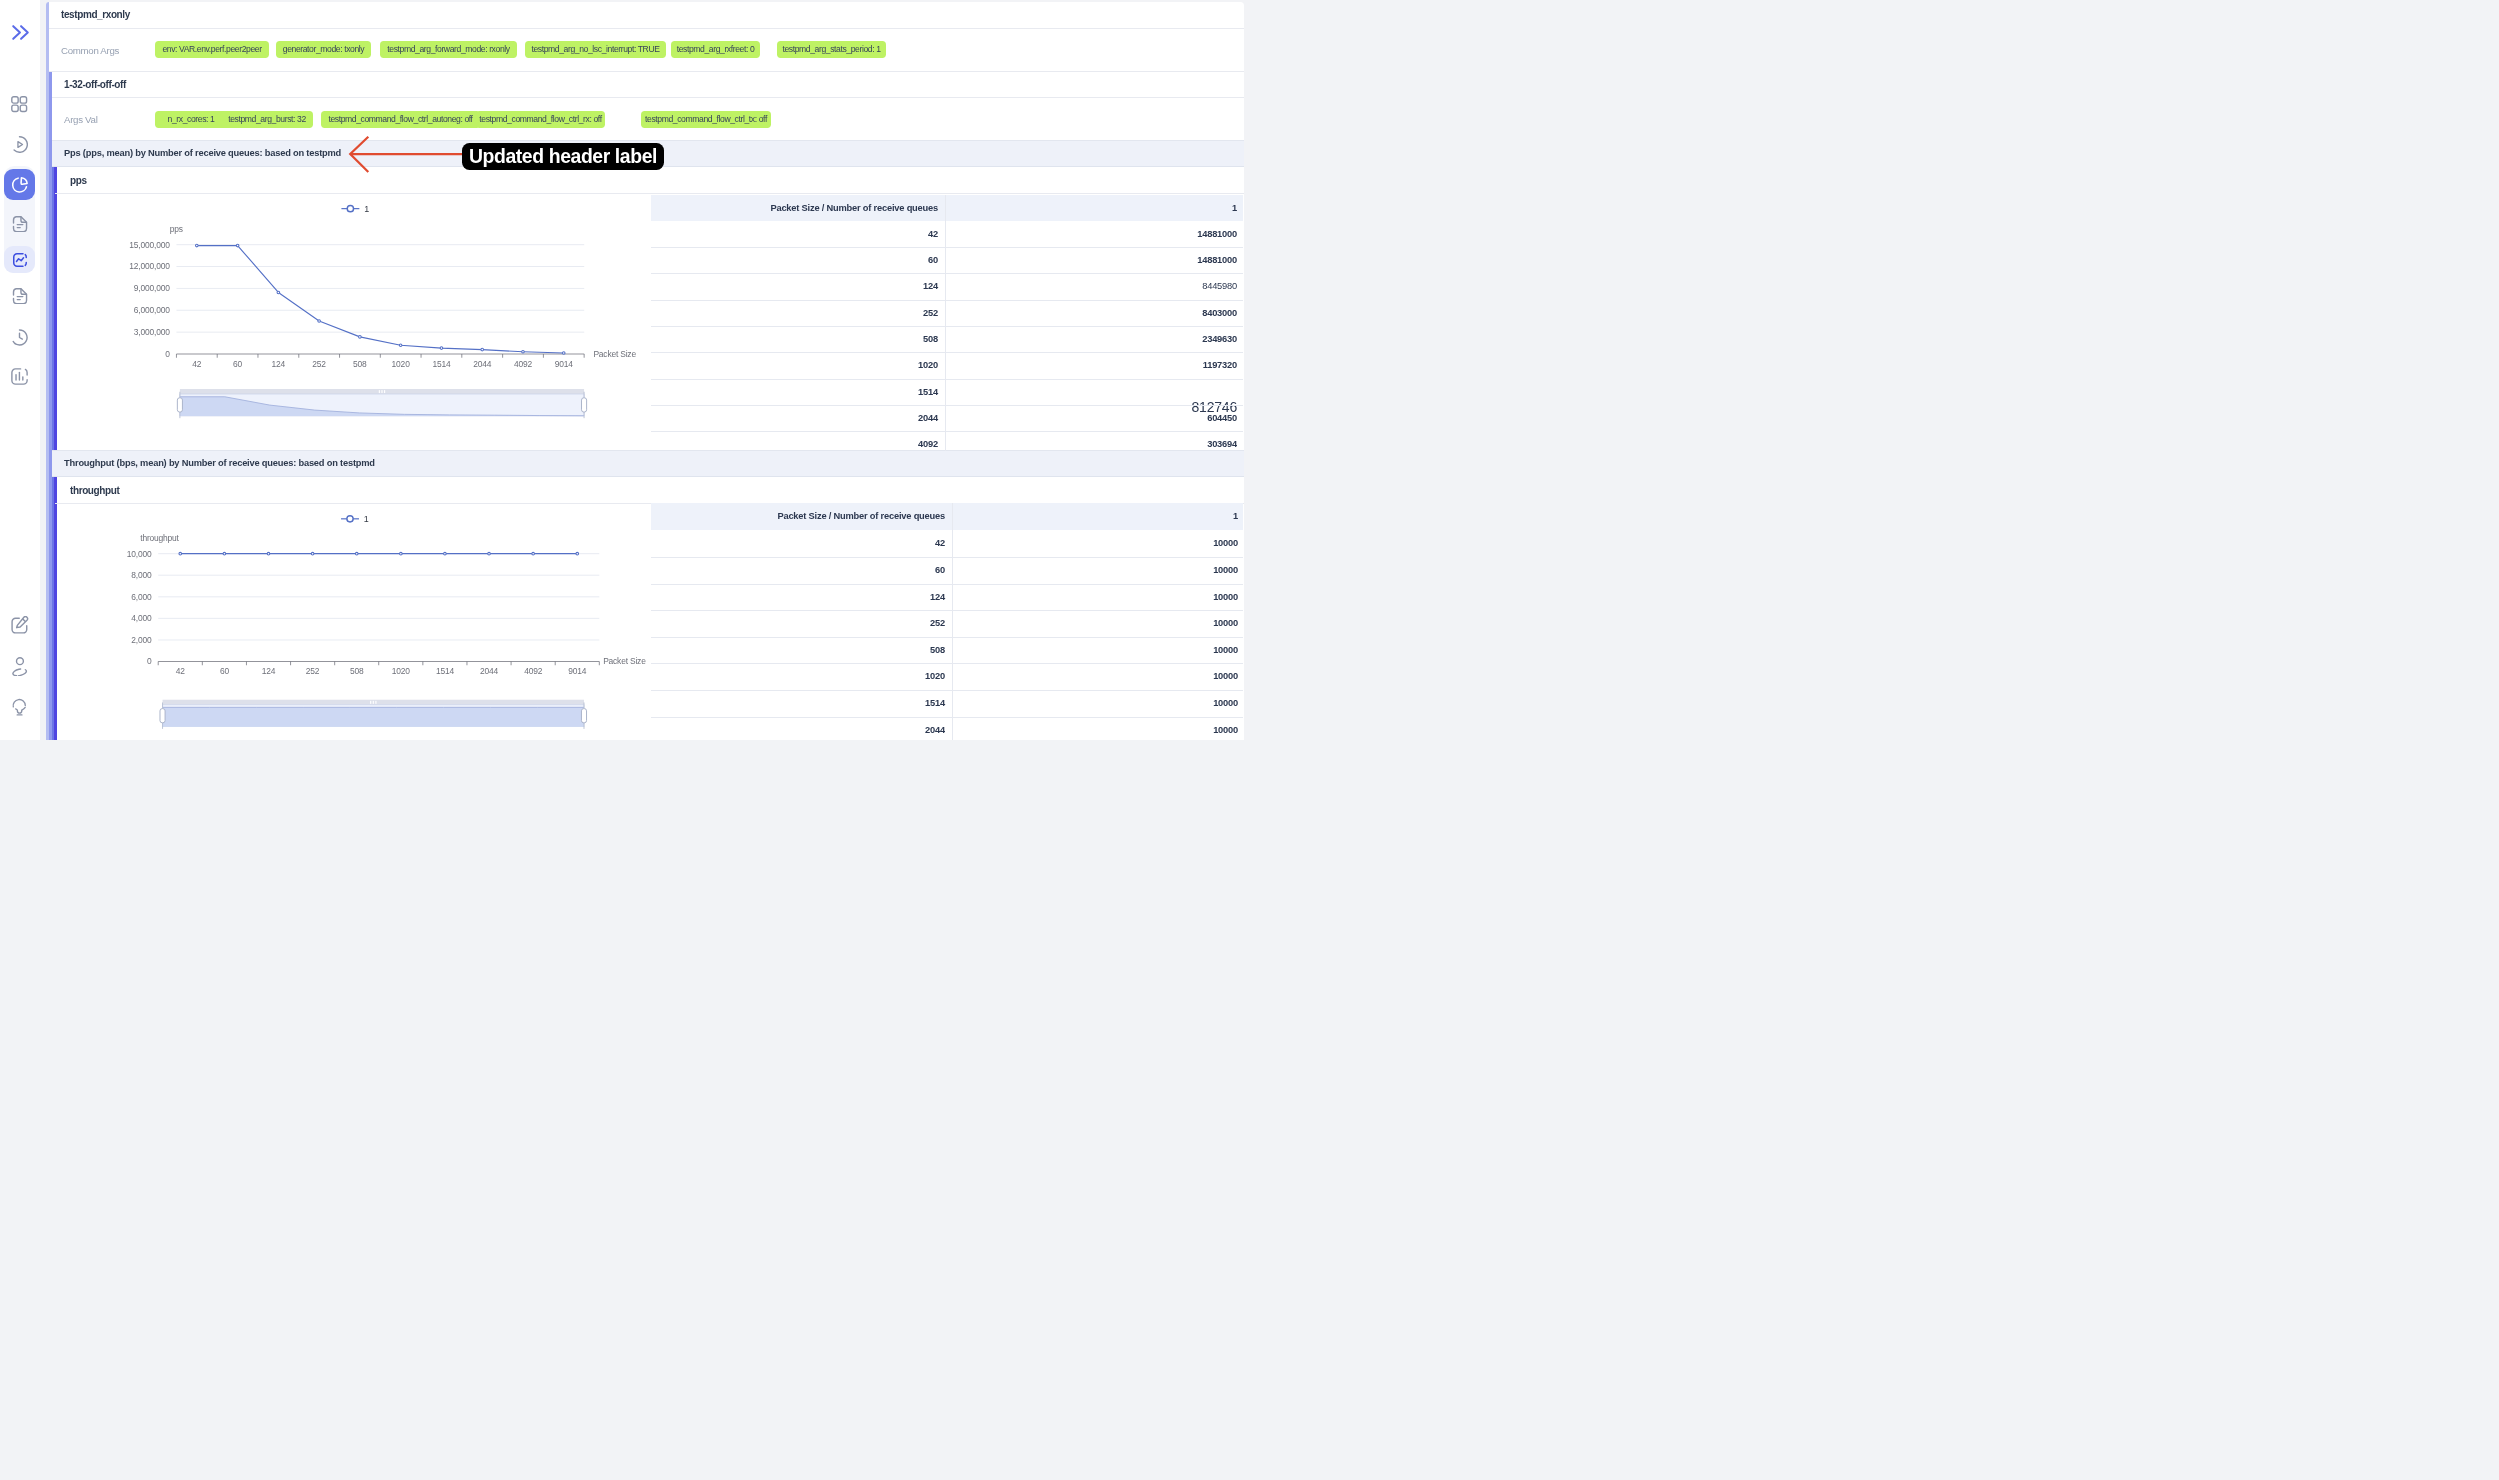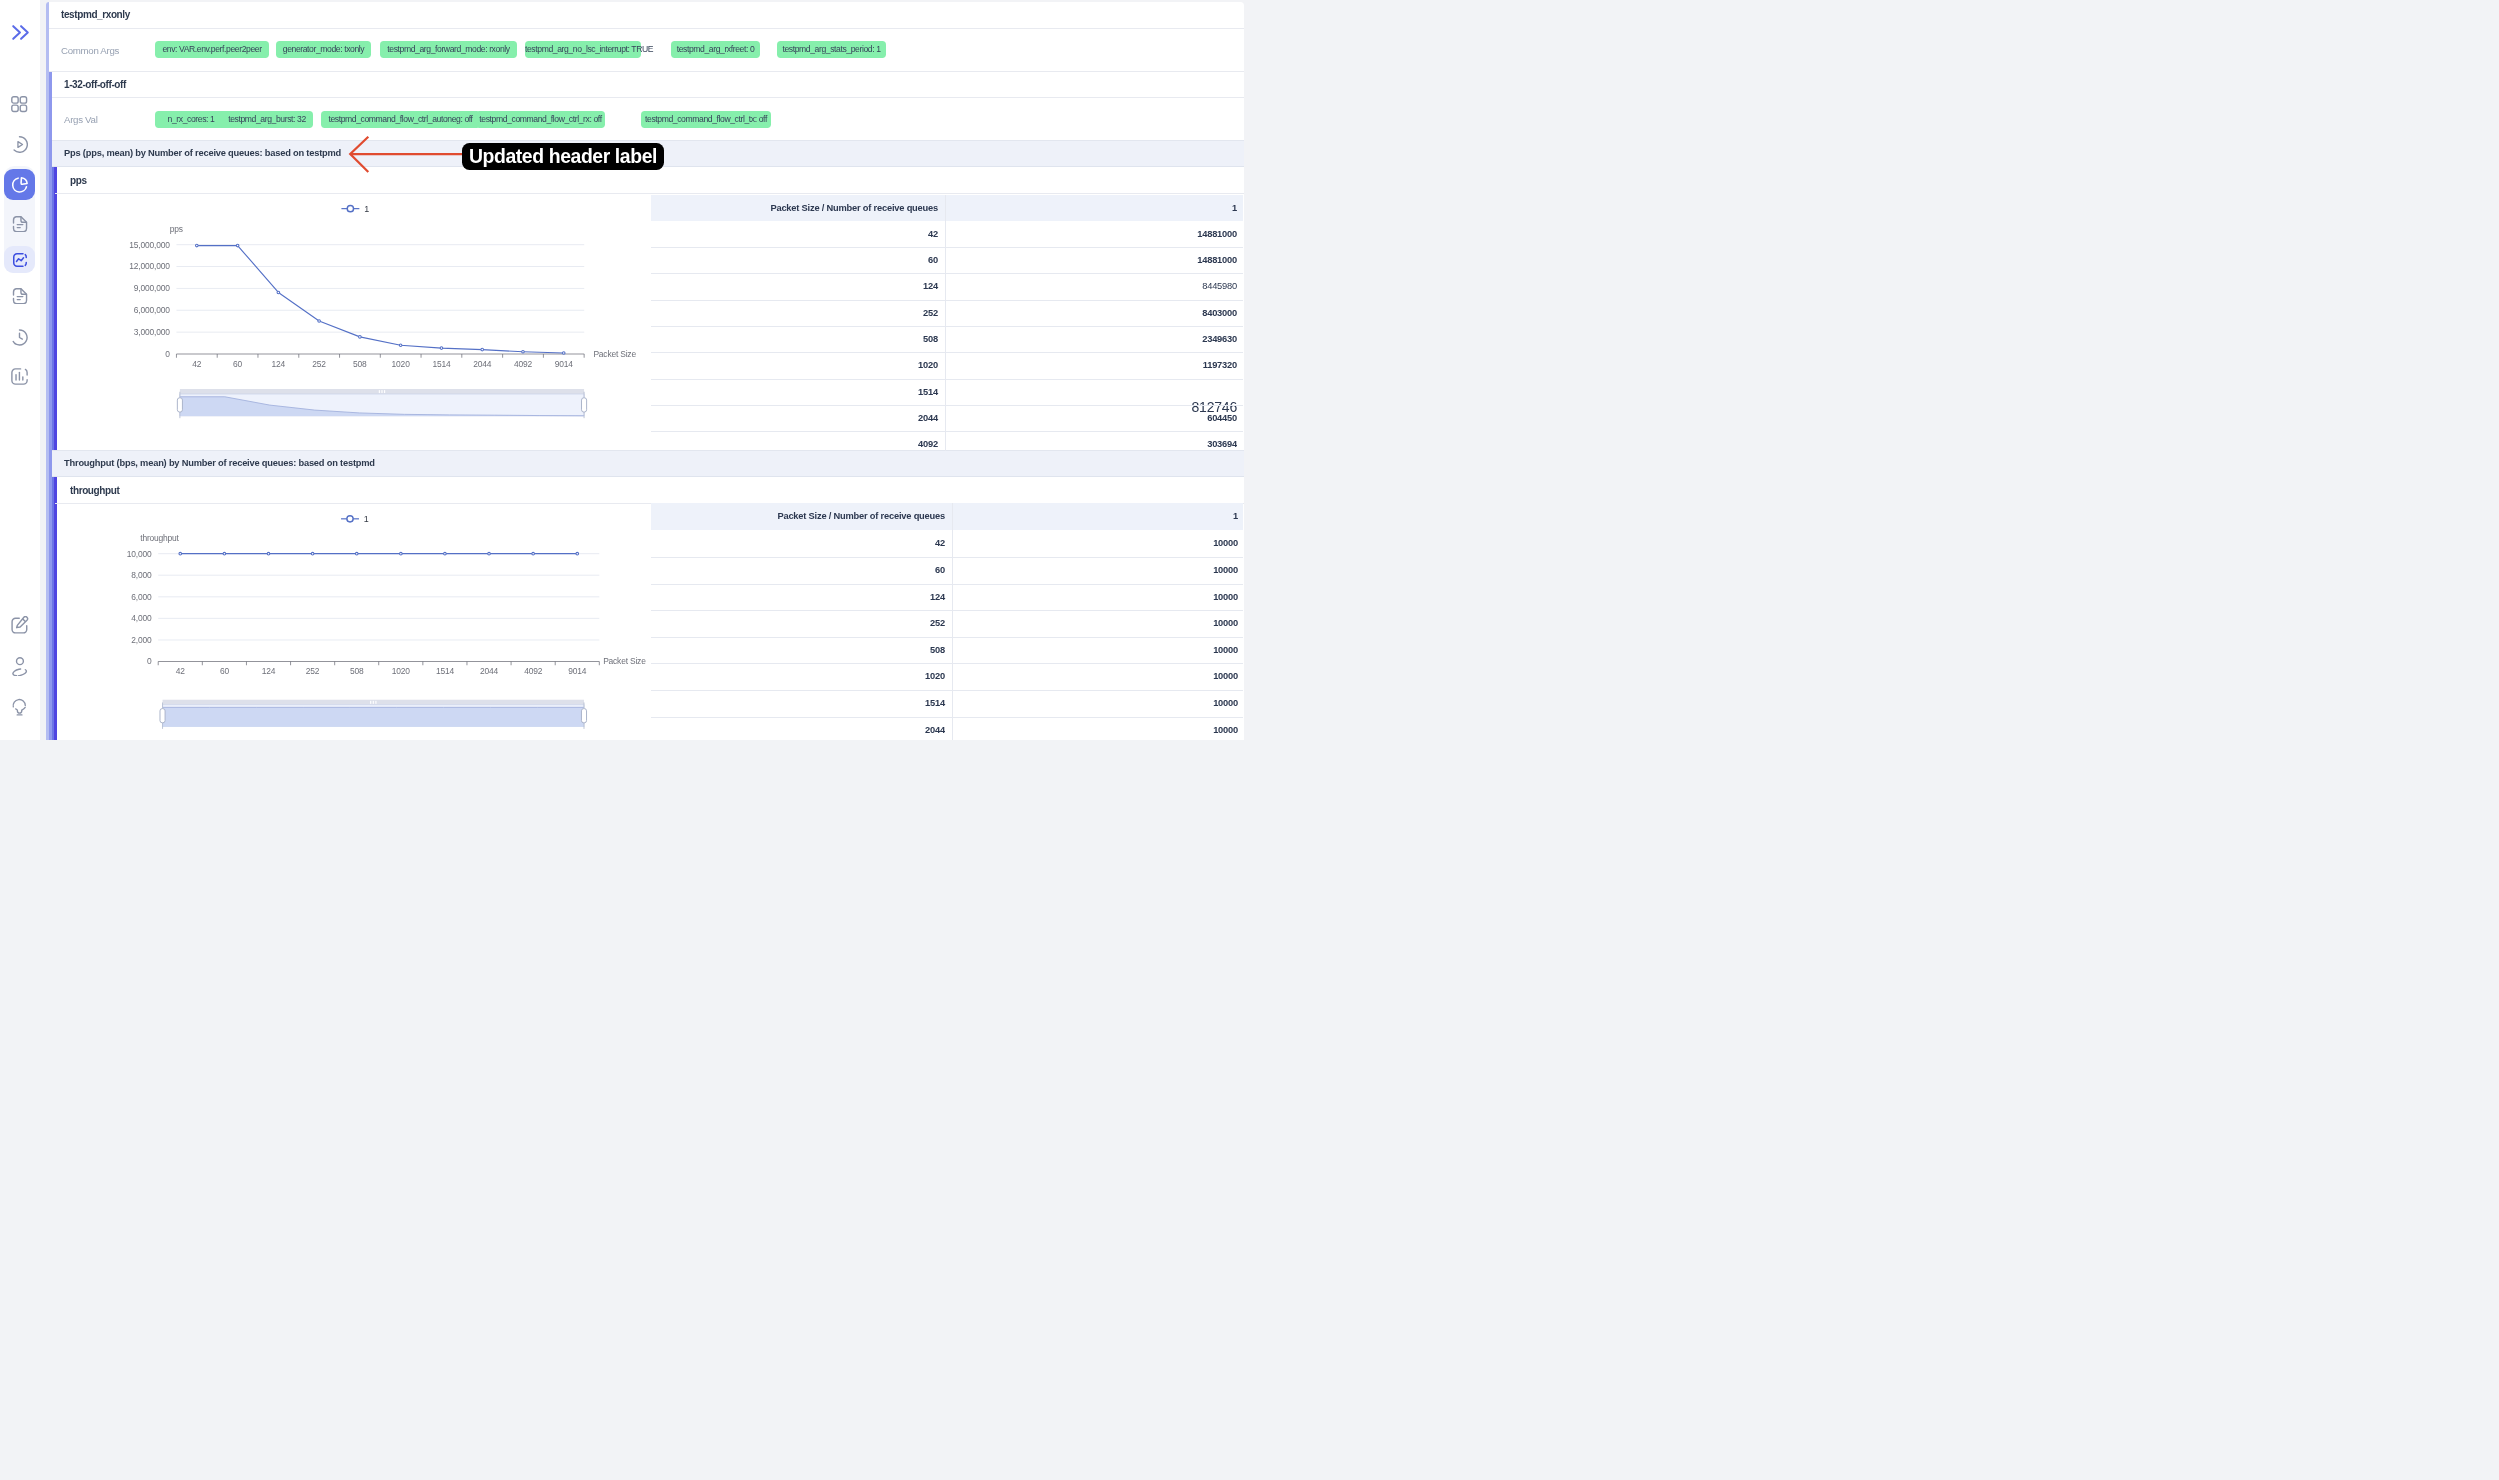--- a/index.html
+++ b/index.html
@@ -1,18 +1,18 @@
 <!DOCTYPE html>
 <html style="font-size:12px"><head><meta charset="utf-8">
 <style>
 *{margin:0;padding:0;box-sizing:border-box}
 html,body{width:1250px;height:740px;overflow:hidden;background:#f2f3f6;
  font-family:"Liberation Sans", sans-serif;-webkit-font-smoothing:antialiased}
 .abs{position:absolute}
-.chip{position:absolute;height:17px;line-height:17px;border-radius:3.7px;background:#86efac;
+.chip{position:absolute;height:17px;line-height:17px;border-radius:3.7px;background:#bef264;
  color:#37445a;font-size:8.6px;font-weight:500;letter-spacing:-0.4px;white-space:nowrap;text-align:center}
 .hdr{position:absolute;font-weight:bold;color:#2e3a4e;font-size:9.3px;letter-spacing:-0.2px;white-space:nowrap}
 </style></head>
 <body>
 
 <div class="abs" style="left:0;top:0;width:40px;height:740px;background:#fff"></div>
 <div class="abs" style="left:3.7px;top:166px;width:31px;height:107px;border-radius:10.5px;background:#f3f5fb"></div>
 <svg class="abs" style="left:10.5px;top:22px" width="19.4" height="21" viewBox="0 0 26 28" fill="none">
 <path d="M3 5.5 L12 14 L3 22.5" stroke="#5b6ce8" stroke-width="2.7" stroke-linecap="round" stroke-linejoin="round"></path>
 <path d="M13.5 5.5 L22.5 14 L13.5 22.5" stroke="#5b6ce8" stroke-width="2.7" stroke-linecap="round" stroke-linejoin="round"></path>
@@ -77,21 +77,21 @@
 <div class="abs" style="left:49px;top:71px;width:2.8px;height:669px;background:#8e98ed"></div>
 <div class="abs" style="left:52px;top:140px;width:2.5px;height:600px;background:#6d75e6"></div>
 <div class="abs" style="left:54px;top:166px;width:3.4px;height:285px;background:#4f45e1"></div>
 <div class="abs" style="left:54px;top:476px;width:3.4px;height:264px;background:#4f45e1"></div>
 <div class="hdr" style="left:61px;top:9.3px;font-size:10px;letter-spacing:-0.4px">testpmd_rxonly</div>
 <div class="abs" style="left:49px;top:28px;width:1195px;height:0.7px;background:#e8eaf0"></div>
 <div class="abs" style="left:61px;top:45px;font-size:9.7px;letter-spacing:-0.3px;color:#97a1b2">Common Args</div>
 <div class="chip" style="left:155px;top:41px;width:114px">env: VAR.env.perf.peer2peer</div>
 <div class="chip" style="left:276px;top:41px;width:95px">generator_mode: txonly</div>
 <div class="chip" style="left:380px;top:41px;width:137px">testpmd_arg_forward_mode: rxonly</div>
-<div class="chip" style="left:525px;top:41px;width:116px">testpmd_arg_no_lsc_interrupt: TRUE</div>
+<div class="chip" style="left:525px;top:41px;width:141px">testpmd_arg_no_lsc_interrupt: TRUE</div>
 <div class="chip" style="left:671px;top:41px;width:89px">testpmd_arg_rxfreet: 0</div>
 <div class="chip" style="left:777px;top:41px;width:109px">testpmd_arg_stats_period: 1</div>
 <div class="abs" style="left:49px;top:71px;width:1195px;height:0.7px;background:#e8eaf0"></div>
 <div class="hdr" style="left:64px;top:79px;font-size:10px;letter-spacing:-0.4px">1-32-off-off-off</div>
 <div class="abs" style="left:52px;top:97px;width:1192px;height:0.7px;background:#e8eaf0"></div>
 <div class="abs" style="left:64px;top:114px;font-size:9.7px;letter-spacing:-0.3px;color:#97a1b2">Args Val</div>
 <div class="chip" style="left:155px;top:111px;width:72px">n_rx_cores: 1</div>
 <div class="chip" style="left:221px;top:111px;width:92px">testpmd_arg_burst: 32</div>
 <div class="chip" style="left:321px;top:111px;width:159px">testpmd_command_flow_ctrl_autoneg: off</div>
 <div class="chip" style="left:476px;top:111px;width:129px">testpmd_command_flow_ctrl_rx: off</div>

